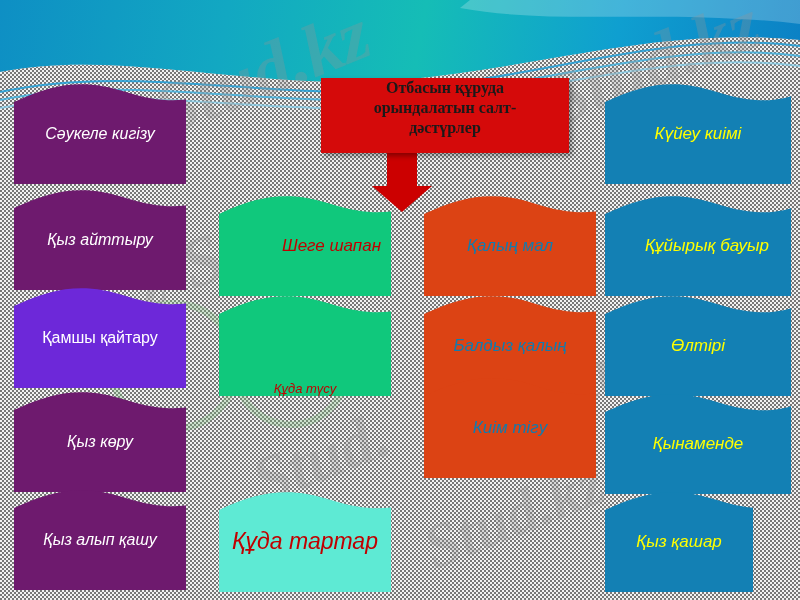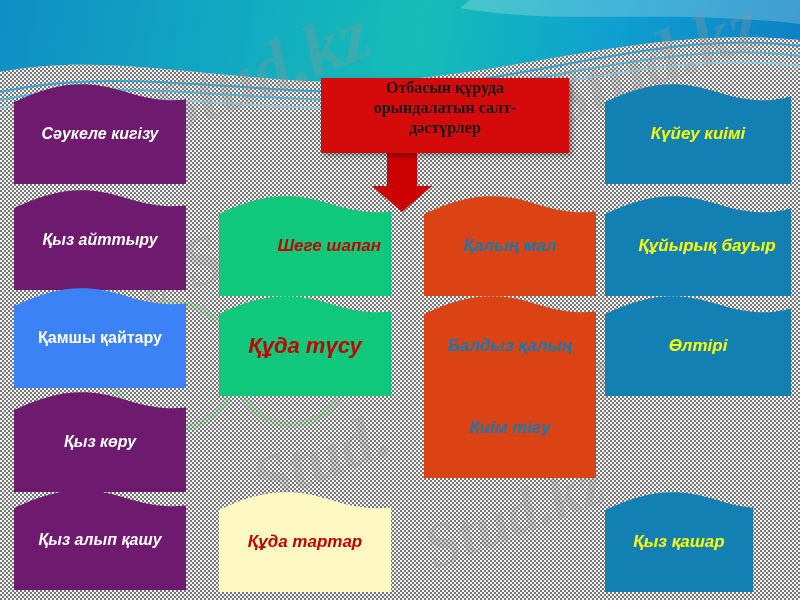--- a/index.html
+++ b/index.html
@@ -61,21 +61,21 @@
   }
 
   
   .flag {
     position: absolute;
     display: flex;
     align-items: center;
     justify-content: center;
     text-align: center;
     font-style: italic;
-    font-weight: bold;
+    font-weight: normal;
     line-height: 1.1;
     box-sizing: border-box;
     padding: 0 10px;
     -webkit-clip-path: path("M0,18 C42,-2 72,-5 112,8 C150,20 176,18 196,8 L196,98 C160,118 128,120 92,108 C54,96 24,99 0,110 Z");
     clip-path: path("M0,18 C42,-2 72,-5 112,8 C150,20 176,18 196,8 L196,98 C160,118 128,120 92,108 C54,96 24,99 0,110 Z");
   }
   .flag .lbl { display: block; width: 100%; }
 
   
   .banner {
@@ -125,37 +125,37 @@
   <div class="wm" style="left:470px; top:340px; font-size:70px;">L-Stud.</div>
   <div class="wm" style="left:250px; top:420px; font-size:66px;">Stud.</div>
   <div class="wm" style="left:420px; top:480px; font-size:62px;">Stud.kz</div>
 
   <div class="flag" style="left:14px; top:84px; width:172px; height:100px; background:#6E1A6E; color:#FFFFFF; font-size:16px;">
     <span class="lbl">Сәукеле кигізу</span>
   </div>
   <div class="flag" style="left:14px; top:190px; width:172px; height:100px; background:#6E1A6E; color:#FFFFFF; font-size:16px;">
     <span class="lbl">Қыз айттыру</span>
   </div>
-  <div class="flag" style="left:14px; top:288px; width:172px; height:100px; background:#3b82f6; color:#FFFFFF; font-size:16px; font-style:normal;">
+  <div class="flag" style="left:14px; top:288px; width:172px; height:100px; background:#6d28d9; color:#FFFFFF; font-size:16px; font-style:normal;">
     <span class="lbl">Қамшы қайтару</span>
   </div>
   <div class="flag" style="left:14px; top:392px; width:172px; height:100px; background:#6E1A6E; color:#FFFFFF; font-size:16px;">
     <span class="lbl">Қыз көру</span>
   </div>
   <div class="flag" style="left:14px; top:490px; width:172px; height:100px; background:#6E1A6E; color:#FFFFFF; font-size:16px;">
     <span class="lbl">Қыз алып қашу</span>
   </div>
 
   <div class="flag" style="left:219px; top:196px; width:172px; height:100px; background:#10C87C; color:#C00000; font-size:17px;text-align:right;">
     <span class="lbl">Шеге шапан</span>
   </div>
-  <div class="flag" style="left:219px; top:296px; width:172px; height:100px; background:#10C87C; color:#C00000; font-size:22px;">
+  <div class="flag" style="left:219px; top:296px; width:172px; height:100px; background:#10C87C; color:#C00000; font-size:13px;align-items:flex-end;">
     <span class="lbl">Құда түсу</span>
   </div>
-  <div class="flag" style="left:219px; top:492px; width:172px; height:100px; background:#fef9c3; color:#C00000; font-size:17px;">
+  <div class="flag" style="left:219px; top:492px; width:172px; height:100px; background:#5eead4; color:#C00000; font-size:23px;">
     <span class="lbl">Құда тартар</span>
   </div>
 
   <div class="flag" style="left:424px; top:196px; width:172px; height:100px; background:#DC4314; color:#127BAE; font-size:17px;">
     <span class="lbl">Қалың мал</span>
   </div>
   <div class="flag" style="left:424px; top:296px; width:172px; height:100px; background:#DC4314; color:#127BAE; font-size:17px;">
     <span class="lbl">Балдыз қалың</span>
   </div>
   <div class="flag" style="left:424px; top:378px; width:172px; height:100px; background:#DC4314; color:#127BAE; font-size:17px;">
@@ -164,20 +164,23 @@
 
   <div class="flag" style="left:605px; top:84px; width:186px; height:100px; background:#1380B4; color:#FFFF00; font-size:17px;">
     <span class="lbl">Күйеу киімі</span>
   </div>
   <div class="flag" style="left:605px; top:196px; width:186px; height:100px; background:#1380B4; color:#FFFF00; font-size:17px;padding-left:28px;">
     <span class="lbl">Құйырық бауыр</span>
   </div>
   <div class="flag" style="left:605px; top:296px; width:186px; height:100px; background:#1380B4; color:#FFFF00; font-size:17px;">
     <span class="lbl">Өлтірі</span>
   </div>
+  <div class="flag" style="left:605px; top:394px; width:186px; height:100px; background:#1380B4; color:#FFFF00; font-size:17px;">
+    <span class="lbl">Қынаменде</span>
+  </div>
   <div class="flag" style="left:605px; top:492px; width:148px; height:100px; background:#1380B4; color:#FFFF00; font-size:17px;">
     <span class="lbl">Қыз қашар</span>
   </div>
 
   <div class="arrow-stem" style="left:387px; top:150px; width:30px; height:38px; background:#CC0000;"></div>
   <div class="arrow-head" style="left:372px; top:186px; border-top:26px solid #CC0000;"></div>
 
   <div class="banner" style="left:285px; top:78px; width:248px; height:75px; background:#D50A0A;">
     <span class="lbl">Отбасын құруда орындалатын салт-дәстүрлер</span>
   </div>

